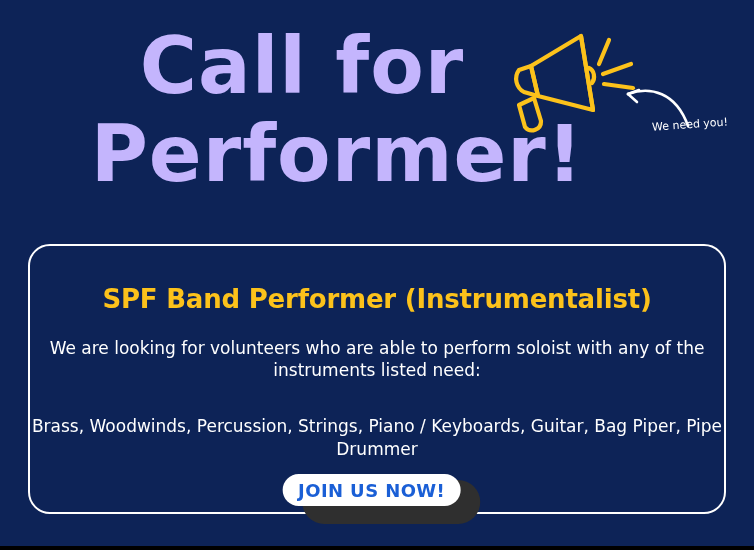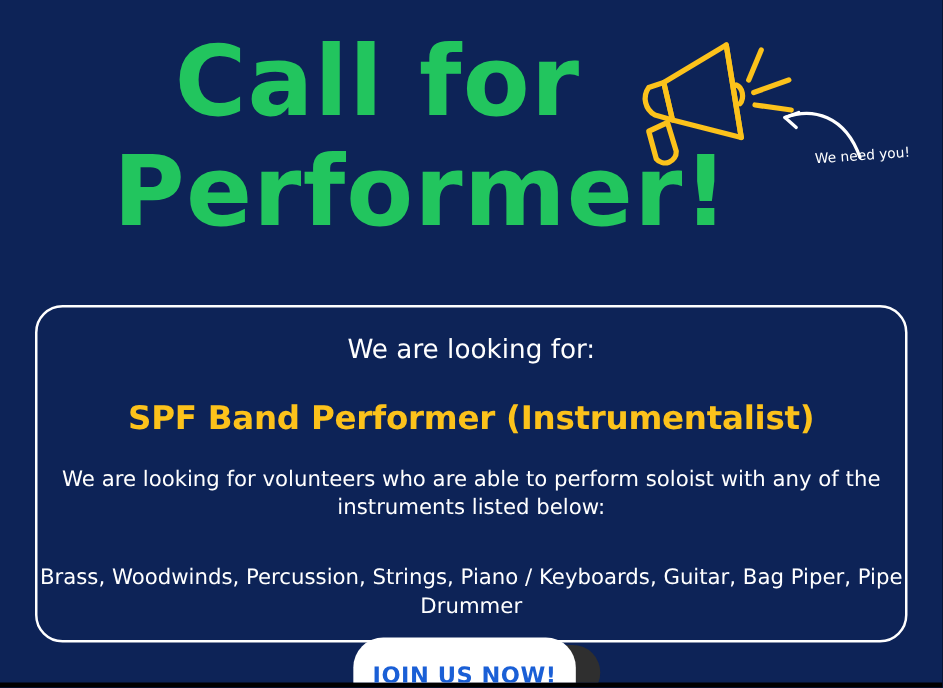--- a/index.html
+++ b/index.html
@@ -28,21 +28,21 @@
   .headline {
     position: absolute;
     left: 0;
     top: 22px;
     width: 754px;
     text-align: center;
     pointer-events: none;
   }
 
   .headline-line {
-    color: #22c55e;
+    color: #c4b5fd;
     font-family: "DejaVu Sans", sans-serif;
     font-weight: bold;
     font-size: 78px;
     line-height: 88px;
     letter-spacing: 1px;
     white-space: nowrap;
   }
 
   .headline-line.line1 { padding-right: 150px; }
   .headline-line.line2 { padding-right: 80px; }
@@ -145,21 +145,21 @@
     background: #2f2f2f;
     border-radius: 24px;
   }
 
   .cta-button {
     position: absolute;
     left: 50%;
     top: 0;
     transform: translateX(-53%);
     width: 178px;
-    height: 60px;
+    height: 32px;
     background: #ffffff;
     border: none;
     border-radius: 24px;
     color: #1a5fd6;
     font-family: "DejaVu Sans", sans-serif;
     font-weight: bold;
     font-size: 18px;
     letter-spacing: 0.4px;
     cursor: pointer;
   }
@@ -198,25 +198,24 @@
       <path d="M6 10 C28 2, 54 8, 66 42"></path>
       <path d="M6 10 L17 6"></path>
       <path d="M6 10 L15 18"></path>
     </svg>
   </div>
 
   <div class="need-you">We need you!</div>
 
   <div class="card">
 
-    <div class="card-lead">We are looking for:</div>
 
     <div class="card-role">SPF Band Performer (Instrumentalist)</div>
 
-    <div class="card-desc">We are looking for volunteers who are able to perform soloist with any of the instruments listed below:</div>
+    <div class="card-desc">We are looking for volunteers who are able to perform soloist with any of the instruments listed need:</div>
 
     <div class="card-instruments">Brass, Woodwinds, Percussion, Strings, Piano / Keyboards, Guitar, Bag Piper, Pipe Drummer</div>
 
     <div class="cta-wrap">
       <div class="cta-shadow"></div>
       <button class="cta-button">JOIN US NOW!</button>
     </div>
 
   </div>
 

